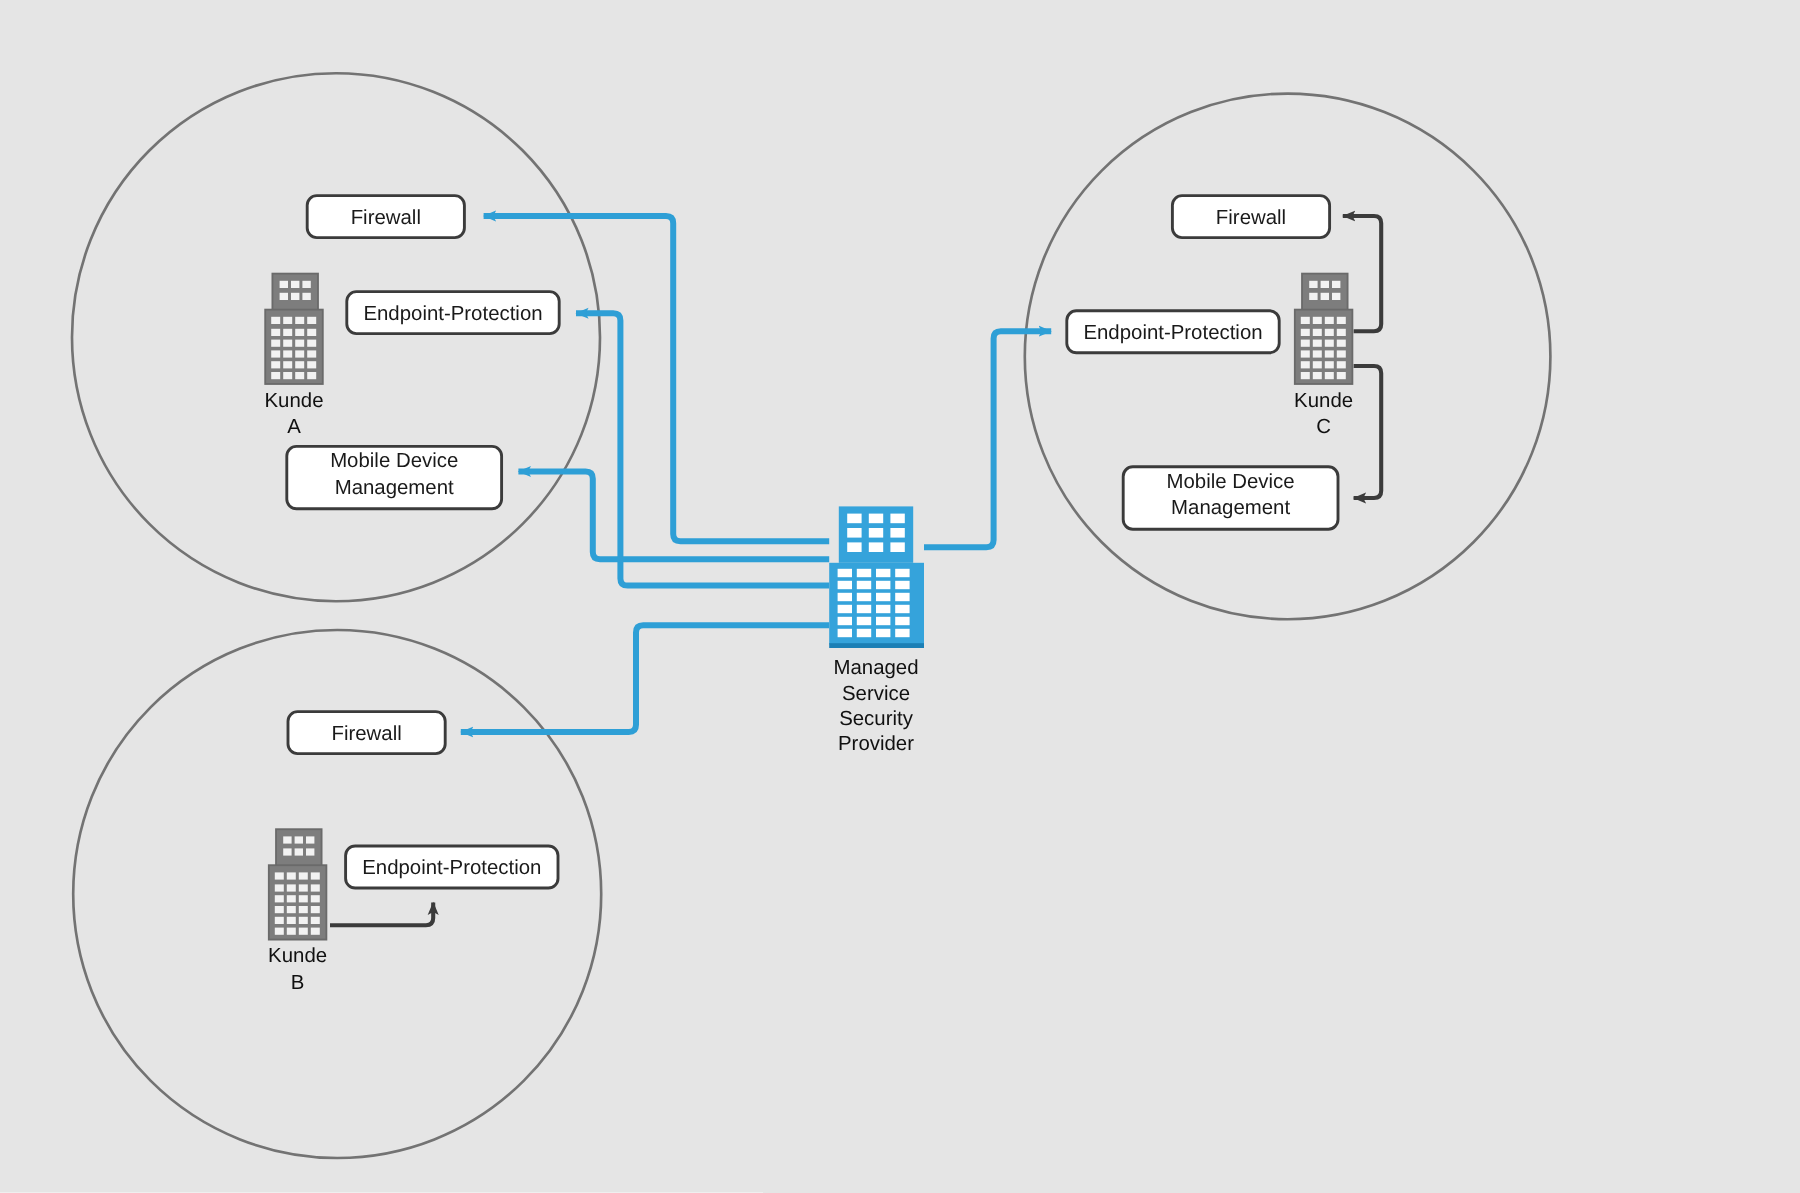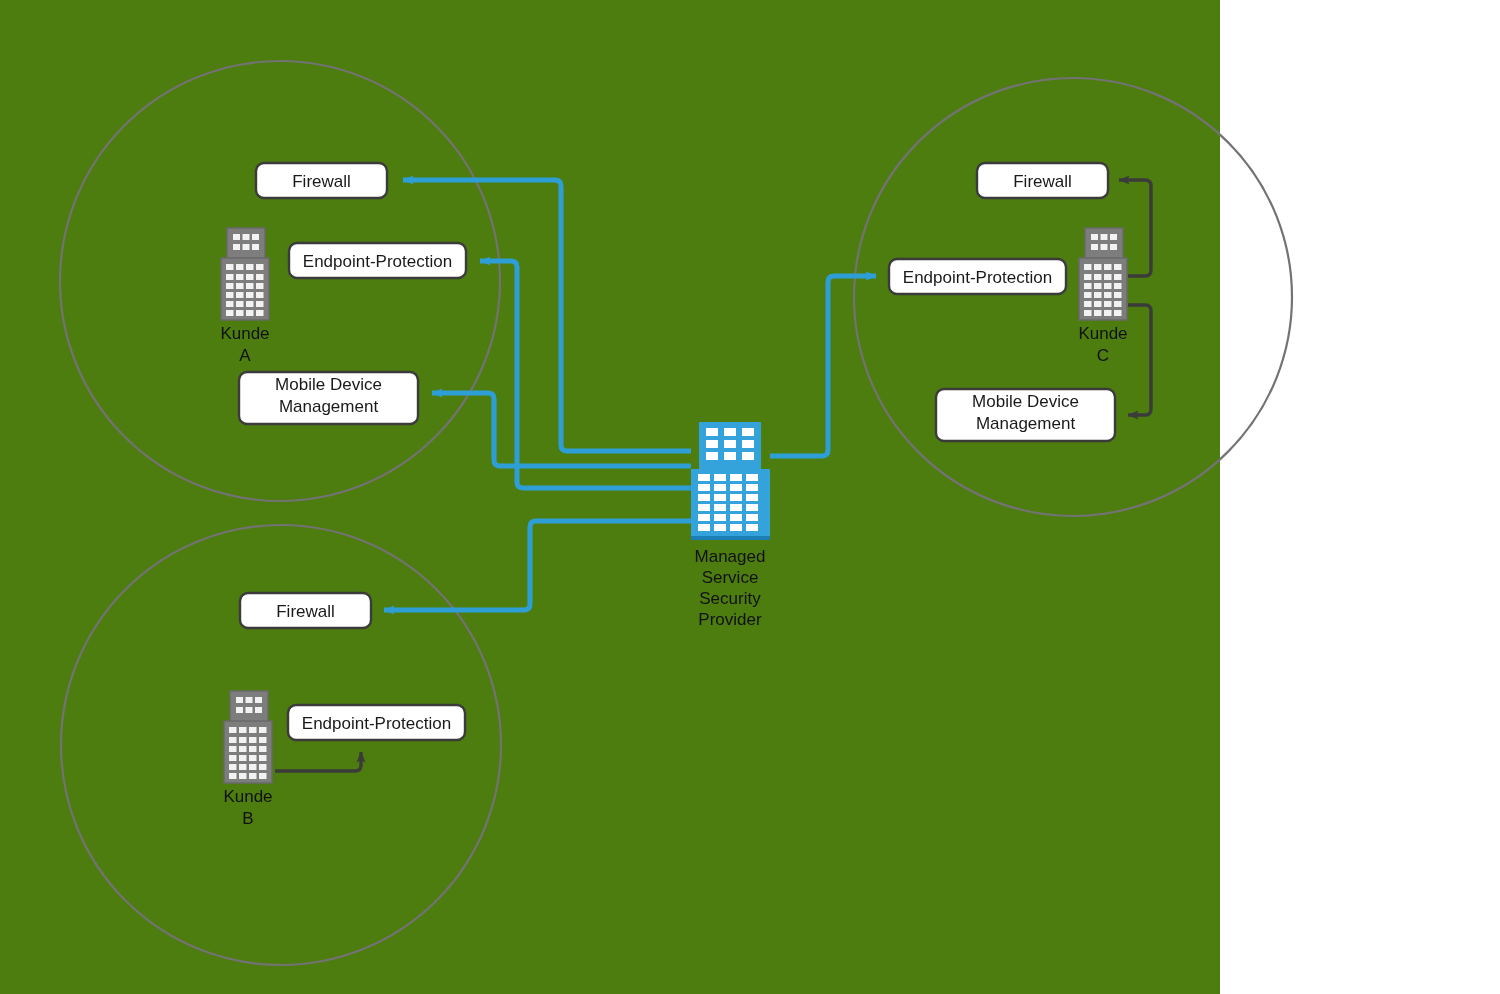--- a/index.html
+++ b/index.html
@@ -1,18 +1,18 @@
 <!DOCTYPE html>
 <html><head>
 <meta charset="utf-8">
 <style>
   html,body{margin:0;padding:0;background:#ffffff;}
   body{width:1500px;height:994px;overflow:hidden;
        font-family:"Liberation Sans", sans-serif;}
-  #stage{position:relative;width:1220px;height:994px;background:#4d7c0f;}
+  #stage{position:relative;width:1500px;height:994px;background:#e5e5e5;}
   svg{display:block;}
   .boxlabel{font-family:"Liberation Sans", sans-serif;font-size:17px;fill:#1a1a1a;}
   .nodelabel{font-family:"Liberation Sans", sans-serif;font-size:17px;fill:#111111;}
 </style>
 </head>
 <body>
 
 <div id="stage">
 <svg width="1500" height="994" viewBox="0 0 1500 994" xmlns="http://www.w3.org/2000/svg">
 

